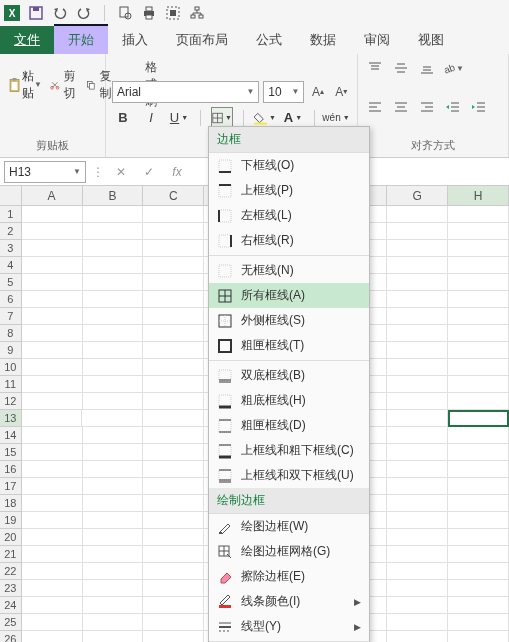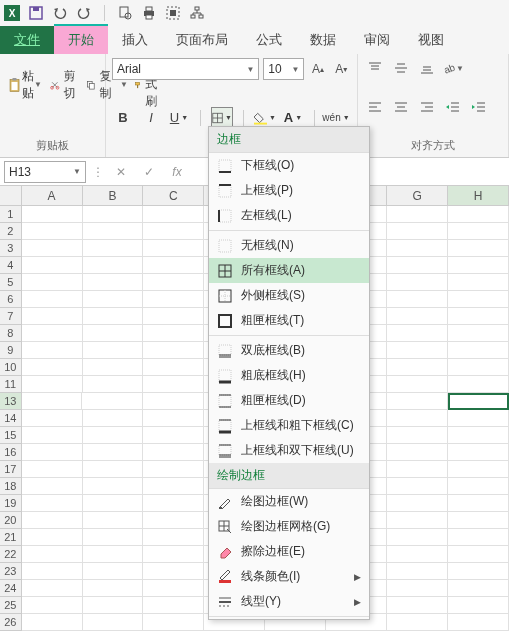--- a/index.html
+++ b/index.html
@@ -5,35 +5,35 @@
 * { margin: 0; padding: 0; box-sizing: border-box; font-family: "Microsoft YaHei", Arial, sans-serif; }
 body { background: #fff; width: 509px; height: 642px; overflow: hidden; font-size: 12px; color: #333; }
 
 .titlebar { height: 26px; background: #f5f5f5; display: flex; align-items: center; padding: 0 4px; gap: 8px; }
 .titlebar .app-icon { width: 16px; height: 16px; }
 .qat-icon { width: 16px; height: 16px; display: flex; align-items: center; justify-content: center; color: #555; }
 .qat-sep { width: 1px; height: 16px; background: #ccc; margin: 0 4px; }
 
 .tabs { height: 28px; background: #f5f5f5; display: flex; align-items: flex-end; }
 .tab { padding: 5px 14px; font-size: 13px; color: #444; cursor: pointer; }
-.tab.file { background: #217346; color: #86efac; text-decoration: underline; }
-.tab.active { background: #f9a8d4; color: #217346; border-top: 2px solid #14b8a6; }
+.tab.file { background: #217346; color: #ffffff; text-decoration: underline; }
+.tab.active { background: #c4b5fd; color: #217346; border-top: 2px solid #0f172a; }
 
 .ribbon { height: 104px; background: #f5f5f5; border-bottom: 1px solid #ccc; display: flex; }
 .ribbon-group { border-right: 1px solid #ddd; padding: 4px 6px; display: flex; flex-direction: column; justify-content: space-between; }
 .group-label { text-align: center; font-size: 11px; color: #666; padding-top: 2px; }
 .clipboard-group { width: 106px; }
 .clip-row { display: flex; gap: 4px; }
 .paste-btn { display: flex; flex-direction: row; align-items: center; width: 38px; padding: 2px; }
 .paste-icon { width: 28px; height: 30px; }
 .clip-small { display: flex; flex-direction: row; gap: 2px; }
 .clip-item { display: flex; align-items: center; gap: 4px; font-size: 12px; color: #444; padding: 1px 2px; }
 .clip-item svg { width: 14px; height: 14px; }
 
-.font-group { width: 252px; }
+.font-group { width: 252px; justify-content: center; }
 .font-row1 { display: flex; gap: 4px; align-items: center; margin-bottom: 4px; }
 .font-name { width: 152px; height: 22px; border: 1px solid #aaa; background: #fff; display: flex; align-items: center; padding: 0 4px; justify-content: space-between; }
 .font-size { width: 42px; height: 22px; border: 1px solid #aaa; background: #fff; display: flex; align-items: center; padding: 0 4px; justify-content: space-between; }
 .dd-arrow { font-size: 8px; color: #666; }
 .incr-btn { width: 20px; height: 20px; display: flex; align-items: center; justify-content: center; color: #555; }
 .font-row2 { display: flex; gap: 6px; align-items: center; }
 .fmt-btn { width: 22px; height: 22px; display: flex; align-items: center; justify-content: center; font-size: 13px; color: #444; }
 .fmt-btn .dd { font-size: 7px; margin-left: 2px; }
 .border-btn { border: 1px solid #888; background: #e8f0e8; }
 
@@ -439,20 +439,31 @@
         <div class="cell"></div>
         <div class="cell"></div>
         <div class="cell"></div>
         <div class="cell"></div>
         <div class="cell"></div>
         <div class="cell"></div>
         <div class="cell"></div>
         <div class="cell"></div>
       </div>
       <div class="row">
+        <div class="row-h">12</div>
+        <div class="cell"></div>
+        <div class="cell"></div>
+        <div class="cell"></div>
+        <div class="cell"></div>
+        <div class="cell"></div>
+        <div class="cell"></div>
+        <div class="cell"></div>
+        <div class="cell"></div>
+      </div>
+      <div class="row">
         <div class="row-h sel">13</div>
         <div class="cell"></div>
         <div class="cell"></div>
         <div class="cell"></div>
         <div class="cell"></div>
         <div class="cell"></div>
         <div class="cell"></div>
         <div class="cell"></div>
         <div class="cell active"></div>
       </div>
@@ -624,20 +635,29 @@
         <span>上框线(P)</span>
       </div>
       <div class="menu-item">
         <span class="mi-icon">
           <svg width="16" height="16" viewBox="0 0 16 16">
             <rect x="2" y="2" width="12" height="12" fill="none" stroke="#ccc" stroke-dasharray="1"></rect>
             <line x1="2" y1="2" x2="2" y2="14" stroke="#333" stroke-width="2"></line>
           </svg>
         </span>
         <span>左框线(L)</span>
+      </div>
+      <div class="menu-item">
+        <span class="mi-icon">
+          <svg width="16" height="16" viewBox="0 0 16 16">
+            <rect x="2" y="2" width="12" height="12" fill="none" stroke="#ccc" stroke-dasharray="1"></rect>
+            <line x1="14" y1="2" x2="14" y2="14" stroke="#333" stroke-width="2"></line>
+          </svg>
+        </span>
+        <span>右框线(R)</span>
       </div>
     </div>
   <div class="menu-sep"></div>
   <div id="menu-sec2">
       <div class="menu-item">
         <span class="mi-icon">
           <svg width="16" height="16" viewBox="0 0 16 16">
             <rect x="2" y="2" width="12" height="12" fill="none" stroke="#ccc" stroke-dasharray="1"></rect>
           </svg>
         </span>

